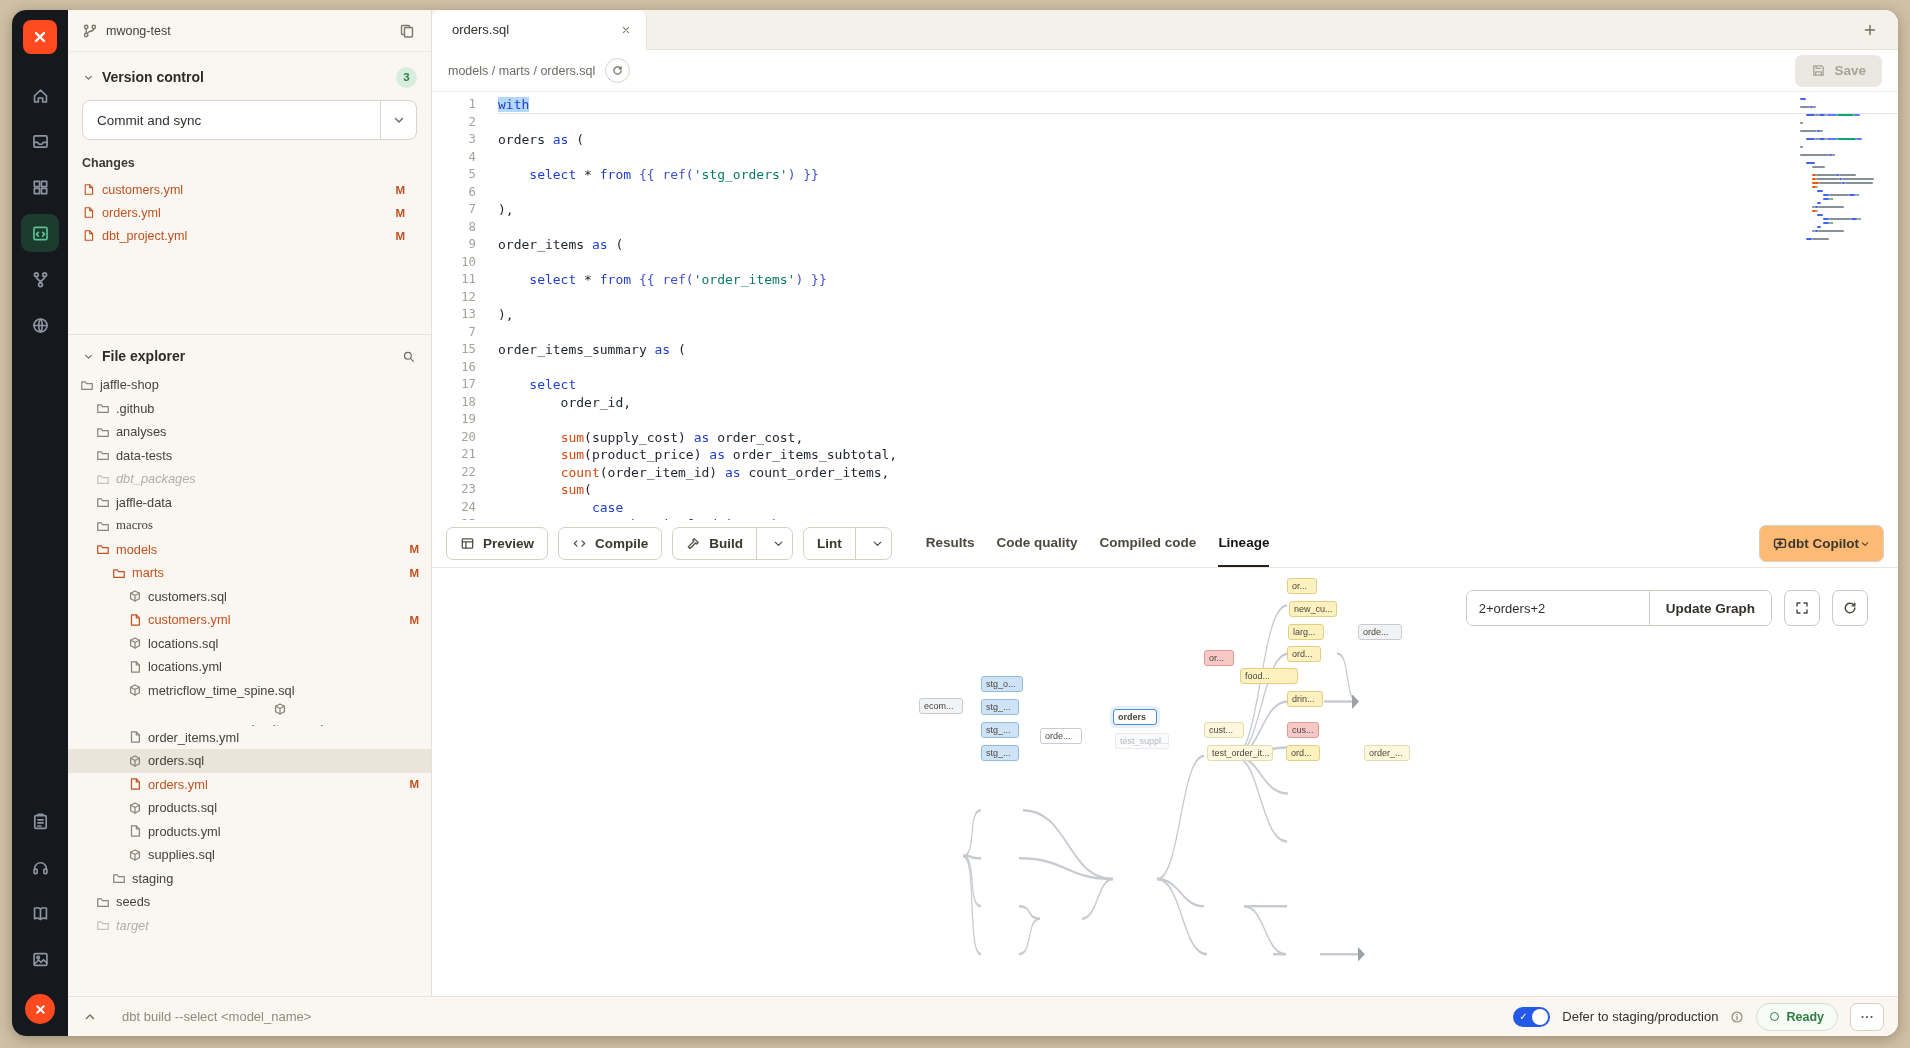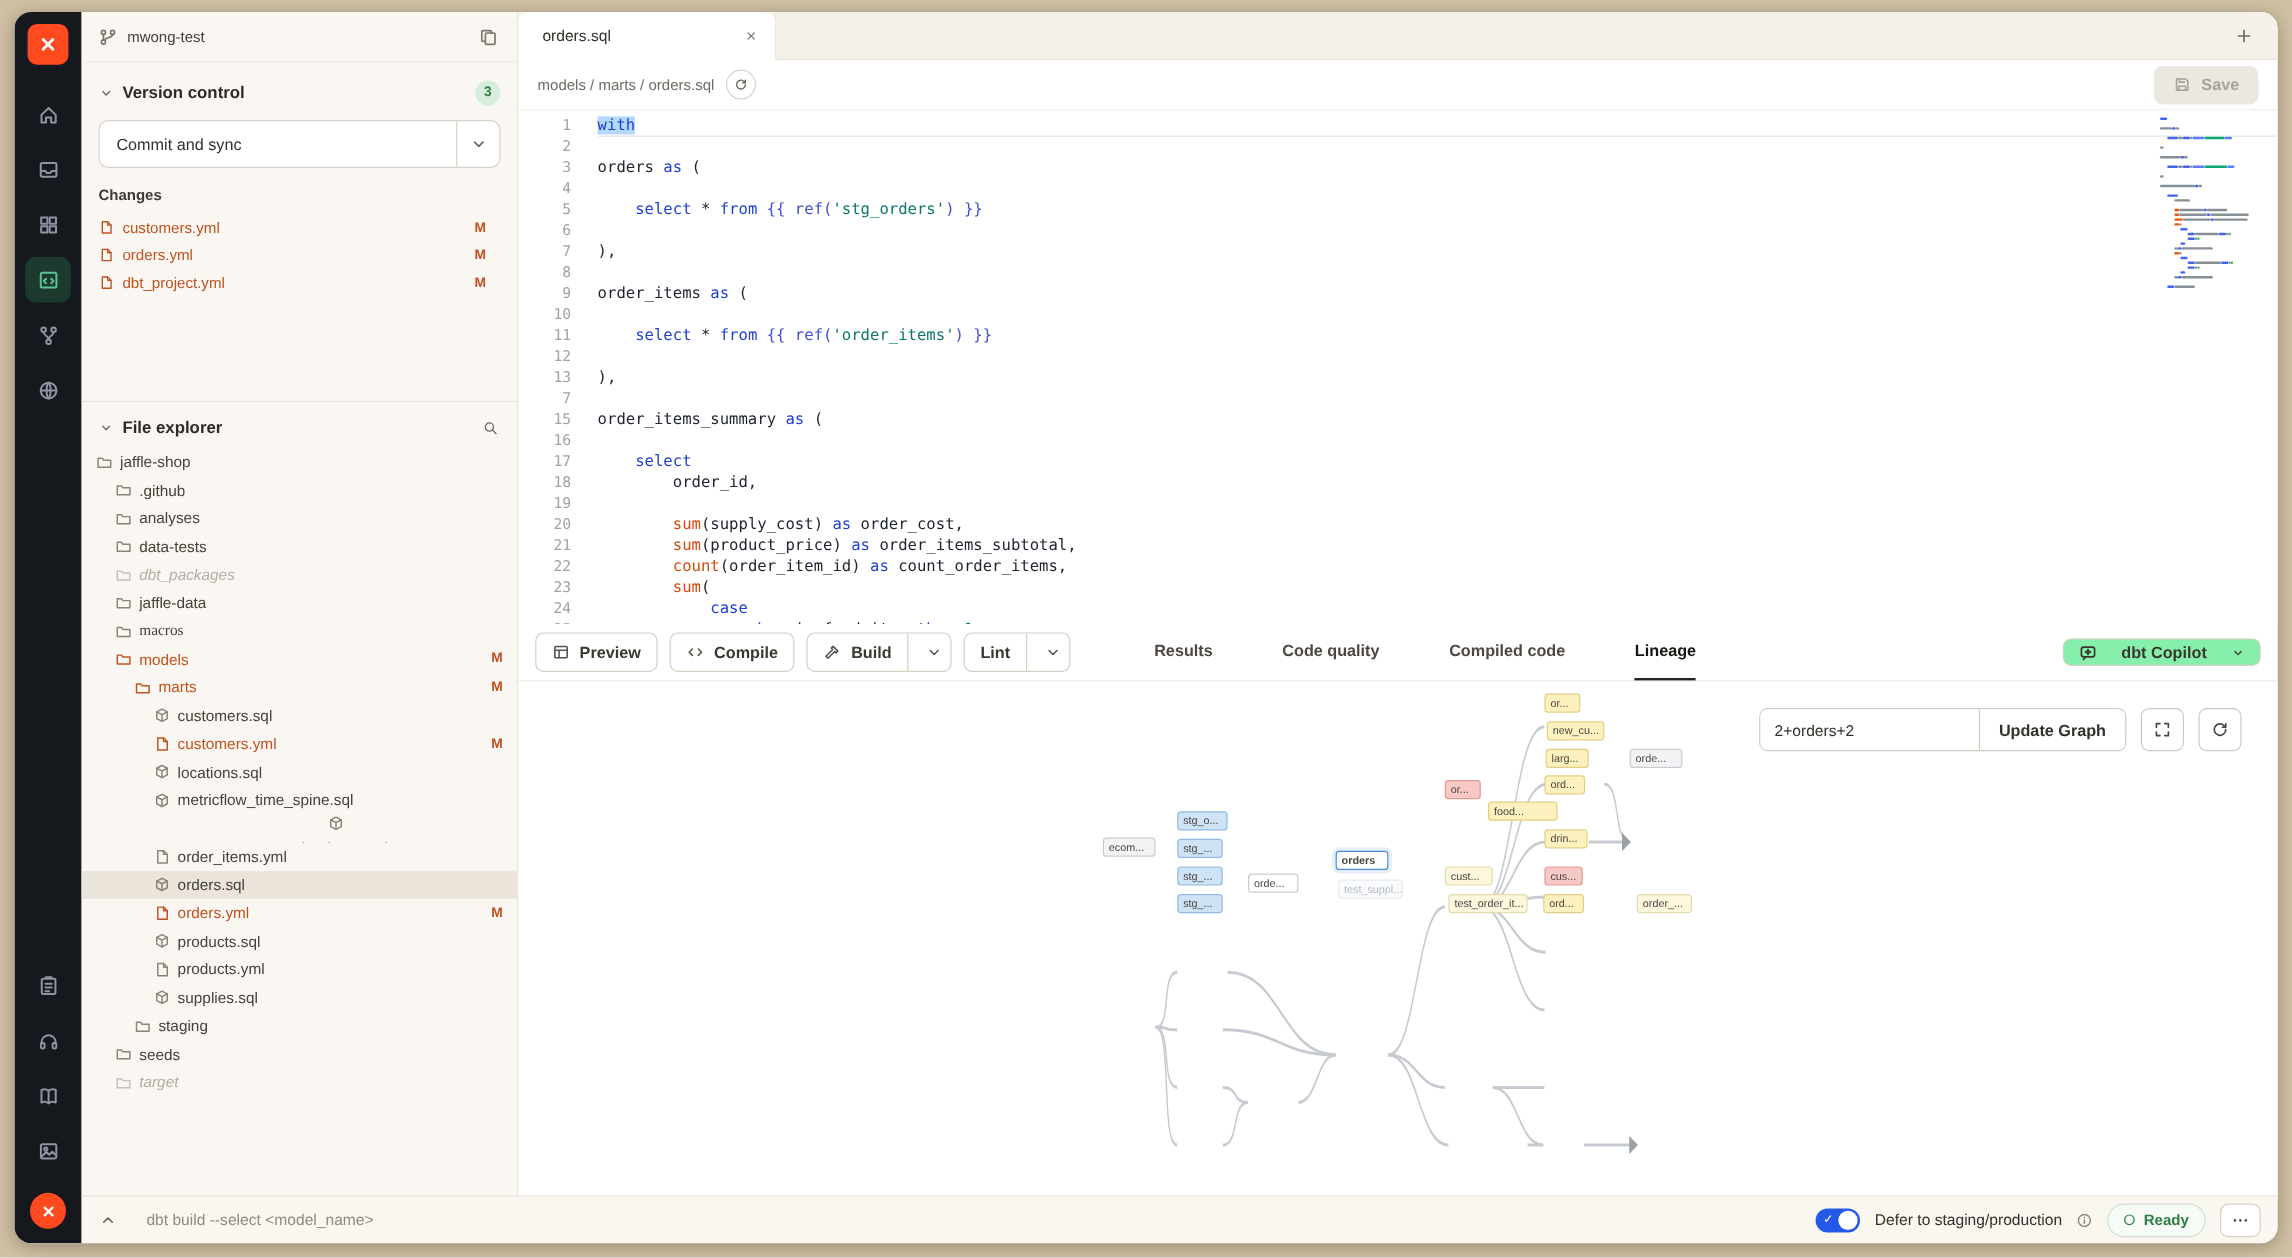--- a/index.html
+++ b/index.html
@@ -94,24 +94,24 @@
 
   
   .toolbar{height:48px;flex:none;display:flex;align-items:center;gap:10px;padding:0 14px;border-bottom:1px solid #ece7de}
   .tbtn{display:flex;align-items:center;gap:8px;height:33px;padding:0 13px;background:#fff;border:1px solid #d6d0c5;border-radius:7px;font-size:13.5px;font-weight:600;color:#3a372f;cursor:pointer;font-family:"Liberation Sans",sans-serif}
   .tbtn .ic{color:#55524a}
   .tbtn .ic svg{width:15px;height:15px}
   .tbtn.split{padding-right:0}
   .seg-div{width:1px;align-self:stretch;background:#d6d0c5;margin-left:5px}
   .split-chev{width:27px;display:flex;align-items:center;justify-content:center;color:#55524a}
   .split-chev svg{width:13px;height:13px}
-  .rtabs{display:flex;gap:58px;margin-left:60px;height:100%}
+  .rtabs{display:flex;gap:22px;margin-left:24px;height:100%}
   .rtab{display:flex;align-items:center;height:100%;font-size:13.5px;font-weight:600;color:#4c4840;border-bottom:2px solid transparent;cursor:pointer}
   .rtab.active{color:#171512;border-bottom-color:#26231e}
-  .copilot-btn{margin-left:auto;display:flex;align-items:center;gap:20px;height:23px;padding:0 12px;background:#86efac;border:1px solid #d6d0c5;border-radius:7px;font-size:13.5px;font-weight:600;color:#3a372f;cursor:pointer;font-family:"Liberation Sans",sans-serif}
+  .copilot-btn{margin-left:auto;display:flex;align-items:center;gap:0;height:37px;padding:0 12px;background:#fdba74;border:1px solid #d6d0c5;border-radius:7px;font-size:13.5px;font-weight:600;color:#3a372f;cursor:pointer;font-family:"Liberation Sans",sans-serif}
   .copilot-btn .chev svg{width:12px;height:12px}
 
   
   .lineage{flex:1;position:relative;background:#fff;min-height:0;overflow:hidden}
   #linedges{position:absolute;inset:0;width:100%;height:100%}
   .ledge{stroke:#c7cbd1;stroke-width:1.2;fill:none}
   .lnode{position:absolute;height:16px;line-height:14px;font-size:9px;padding:0 4px;border-radius:3px;border:1px solid transparent;white-space:nowrap;overflow:hidden;color:#4a463e;cursor:pointer;background:#fff}
   .lnode.blue{background:#cfe3f7;border-color:#93bbdf}
   .lnode.yellow{background:#fdf1c0;border-color:#e2cf83}
   .lnode.cream{background:#fcf7dd;border-color:#e4dcae}
@@ -449,20 +449,29 @@
                   <span class="mbadge">M</span>
                 </div>
                 <div class="tree-row" style="padding-left: 60px;">
                   <span class="ic">
                     <svg viewBox="0 0 16 16" fill="none" stroke="currentColor" stroke-width="1.4" stroke-linecap="round" stroke-linejoin="round">
                       <path d="M8 2.2l5 2.6v6.4L8 13.8l-5-2.6V4.8z"></path>
                       <path d="M3 4.8l5 2.6 5-2.6M8 7.4v6.4"></path>
                     </svg>
                   </span>
                   <span class="tree-label">locations.sql</span>
+                </div>
+                <div class="tree-row" style="padding-left: 60px;">
+                  <span class="ic">
+                    <svg viewBox="0 0 16 16" fill="none" stroke="currentColor" stroke-width="1.4" stroke-linecap="round" stroke-linejoin="round">
+                      <path d="M4 2.2h5.5L13 5.7v8.1H4z"></path>
+                      <path d="M9.5 2.2v3.5H13"></path>
+                    </svg>
+                  </span>
+                  <span class="tree-label">locations.yml</span>
                 </div>
                 <div class="tree-row" style="padding-left: 60px;">
                   <span class="ic">
                     <svg viewBox="0 0 16 16" fill="none" stroke="currentColor" stroke-width="1.4" stroke-linecap="round" stroke-linejoin="round">
                       <path d="M8 2.2l5 2.6v6.4L8 13.8l-5-2.6V4.8z"></path>
                       <path d="M3 4.8l5 2.6 5-2.6M8 7.4v6.4"></path>
                     </svg>
                   </span>
                   <span class="tree-label">metricflow_time_spine.sql</span>
                 </div>

